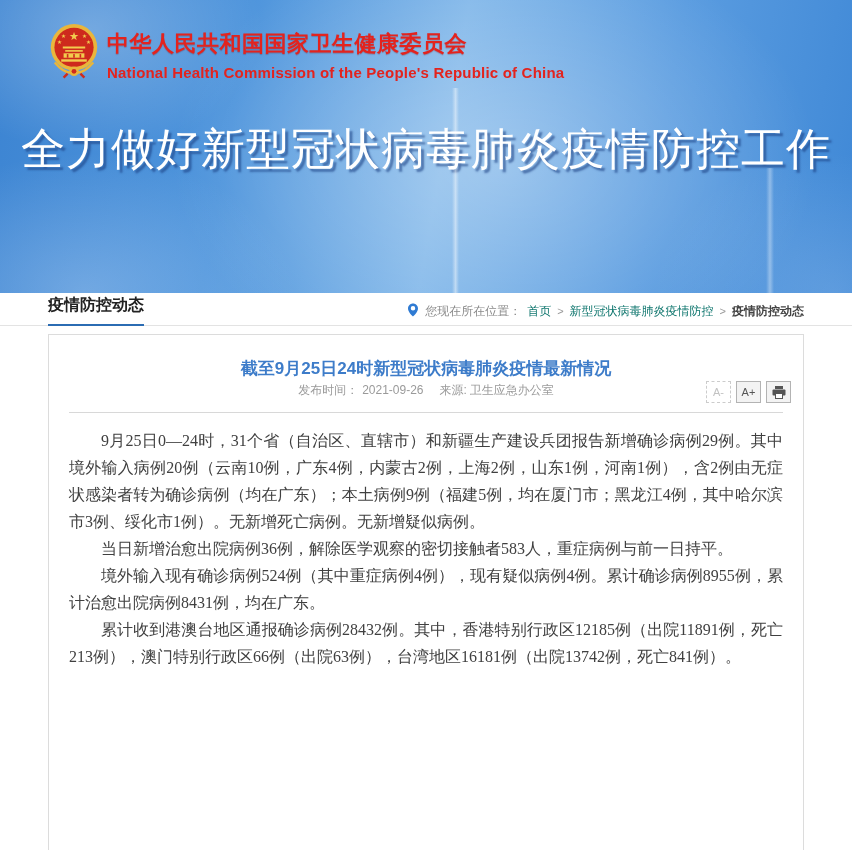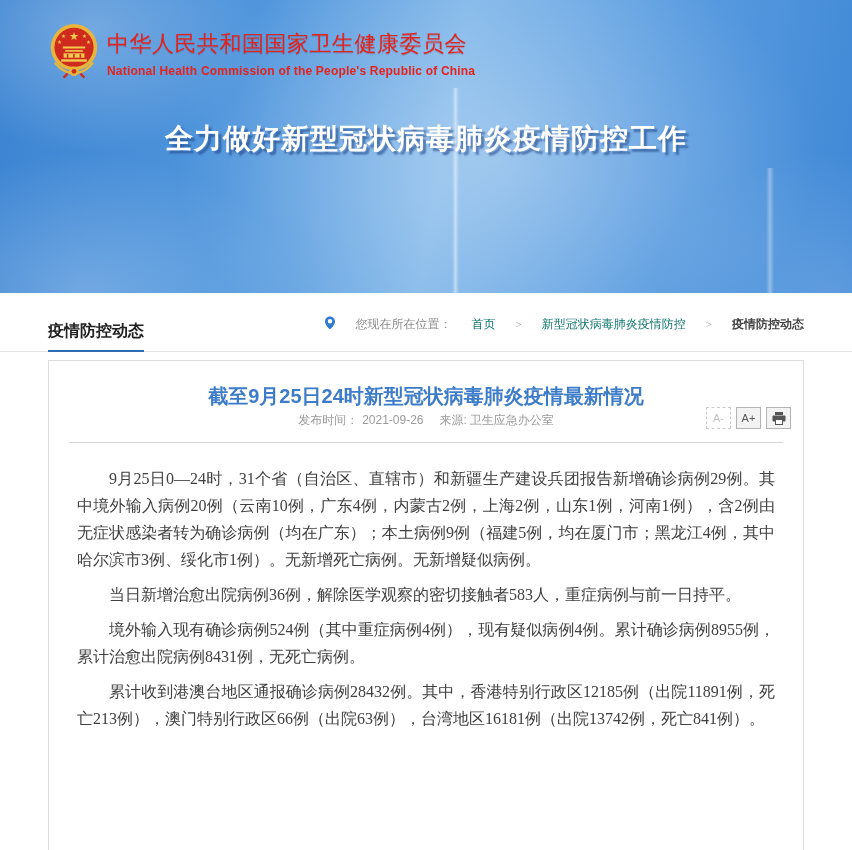--- a/index.html
+++ b/index.html
@@ -17,57 +17,57 @@
       linear-gradient(100deg,#3C84D2 0%,#4F95DC 28%,#7FB6E9 52%,#5A9CE0 76%,#3F88D6 100%);
   }
   .tube{ position:absolute; pointer-events:none; }
   .tube-1{ left:452px; top:88px;  width:7px; height:205px;
     background:linear-gradient(90deg,transparent,rgba(255,255,255,.45),transparent); }
   .tube-2{ left:766px; top:168px; width:8px; height:125px;
     background:linear-gradient(90deg,transparent,rgba(255,255,255,.35),transparent); }
 
   .brand{ position:absolute; top:22px; left:50px; display:flex; gap:9px; }
   .emblem{ width:48px; height:57px; display:block; }
-  .brand-cn{ font-size:22px; font-weight:normal; color:#E3231E; letter-spacing:.5px; margin-top:7px;
+  .brand-cn{ font-size:22px; font-weight:bold; color:#E3231E; letter-spacing:.5px; margin-top:7px;
     text-shadow:0 1px 1px rgba(120,0,0,.25); }
-  .brand-en{ font-size:12px; font-weight:bold; color:#E3231E; margin-top:5px; letter-spacing:.2px; }
+  .brand-en{ font-size:15px; font-weight:bold; color:#E3231E; margin-top:5px; letter-spacing:.2px; }
 
   .slogan{ position:absolute; top:120px; left:0; width:100%; text-align:center;
-    font-size:28px; font-weight:bold; color:#fff; letter-spacing:1px;
+    font-size:44px; font-weight:normal; color:#fff; letter-spacing:1px;
     text-shadow:3px 3px 2px rgba(26,64,130,.6); }
 
   
-  .crumb-row{ height:59px; border-bottom:1px solid #e3e3e3; padding:0 48px 0 48px;
+  .crumb-row{ height:33px; border-bottom:1px solid #e3e3e3; padding:0 48px 0 48px;
     display:flex; justify-content:space-between; background:#fff; }
   .section-tab{ align-self:flex-end; font-size:16px; font-weight:bold; color:#222;
     padding-bottom:8px; border-bottom:2px solid #2B6CB3; margin-bottom:-1px; cursor:pointer; }
-  .crumbs{ align-self:center; margin-top:4px; display:flex; align-items:center; gap:20px;
-    font-size:12px; color:#8a8a8a;font-family:Liberation Serif, serif; }
+  .crumbs{ align-self:center; margin-top:4px; display:flex; align-items:center; gap:6px;
+    font-size:12px; color:#8a8a8a; }
   .pin{ width:12px; height:14px; display:block; margin-top:-2px; }
   .crumb-link{ color:#0f766e; text-decoration:none; cursor:pointer; }
   .crumb-sep{ color:#999; font-size:11px; }
   .crumb-current{ color:#444; font-weight:bold; }
 
   
   .card{ position:relative; margin:8px 48px 0 48px; min-height:560px;
     border:1px solid #dcdcdc; background:#fff; }
-  .title{ margin-top:22px; text-align:center; font-size:20px; font-weight:bold; color:#3D7CC9; }
+  .title{ margin-top:22px; text-align:center; font-size:17px; font-weight:bold; color:#3D7CC9; }
   .meta{ margin-top:2px; text-align:center; font-size:12px; color:#9a9a9a; }
   .meta .meta-date{ margin-left:4px; }
   .meta .meta-src-label{ margin-left:16px; }
   .meta .meta-src{ margin-left:3px; }
   .toolbar{ position:absolute; top:46px; right:12px; display:flex; gap:5px; }
   .tbtn{ width:25px; height:22px; font-size:11px; line-height:20px; text-align:center;
     cursor:pointer; display:flex; align-items:center; justify-content:center; }
   .tbtn-dashed{ border:1px dashed #ccc; background:#fff; color:#c2c2c2; }
   .tbtn-solid{ border:1px solid #b3b3b3; background:#f3f3f3; color:#555; }
   .rule{ border:none; border-top:1px solid #d8d8d8; margin:13px 20px 0 20px; }
   .body{ padding:14px 20px 30px 20px; font-size:16px; line-height:27px; color:#404040;
     text-align:justify; font-family:"Liberation Serif","DejaVu Serif",serif; }
-  .para{ margin:8px; text-indent:2em; }
+  .para{ margin:0; text-indent:2em; }
 </style>
 </head>
 <body>
 
 <header class="site-header">
   <div class="brand">
     <svg class="emblem" viewBox="0 0 60 70">
       <circle cx="30" cy="31" r="29" fill="#E9B63C"></circle>
       <circle cx="30" cy="31" r="24.5" fill="#CE2A1D"></circle>
       <text x="30" y="22" font-size="14" fill="#F2CB4E" text-anchor="middle">★</text>
@@ -132,19 +132,19 @@
       </svg>
     </button>
   </div>
   <hr class="rule">
   <div class="body">
 
       <p class="para">9月25日0—24时，31个省（自治区、直辖市）和新疆生产建设兵团报告新增确诊病例29例。其中境外输入病例20例（云南10例，广东4例，内蒙古2例，上海2例，山东1例，河南1例），含2例由无症状感染者转为确诊病例（均在广东）；本土病例9例（福建5例，均在厦门市；黑龙江4例，其中哈尔滨市3例、绥化市1例）。无新增死亡病例。无新增疑似病例。</p>
 
       <p class="para">当日新增治愈出院病例36例，解除医学观察的密切接触者583人，重症病例与前一日持平。</p>
 
-      <p class="para">境外输入现有确诊病例524例（其中重症病例4例），现有疑似病例4例。累计确诊病例8955例，累计治愈出院病例8431例，无死亡病例。</p>
+      <p class="para">境外输入现有确诊病例524例（其中重症病例4例），现有疑似病例4例。累计确诊病例8955例，累计治愈出院病例8431例，均在广东。</p>
 
 
 
       <p class="para">累计收到港澳台地区通报确诊病例28432例。其中，香港特别行政区12185例（出院11891例，死亡213例），澳门特别行政区66例（出院63例），台湾地区16181例（出院13742例，死亡841例）。</p>
     </div>
 </main>
 
 </body></html>

